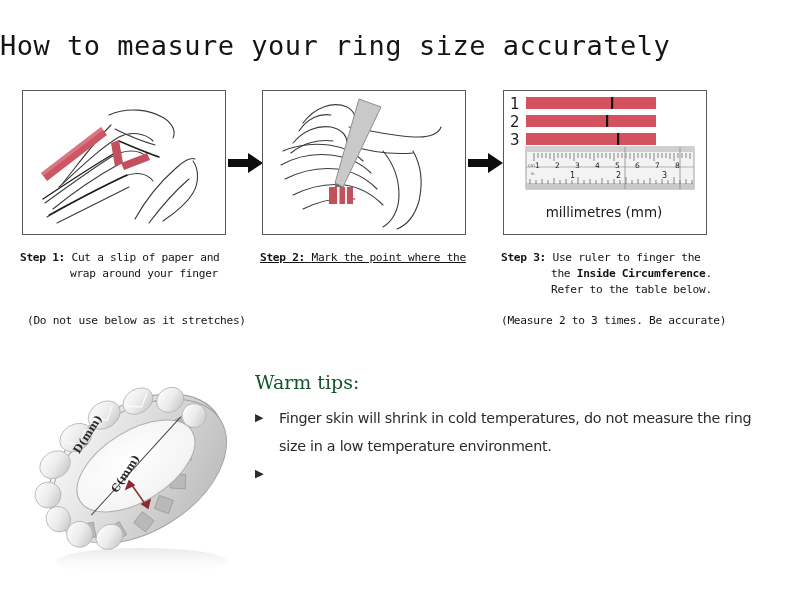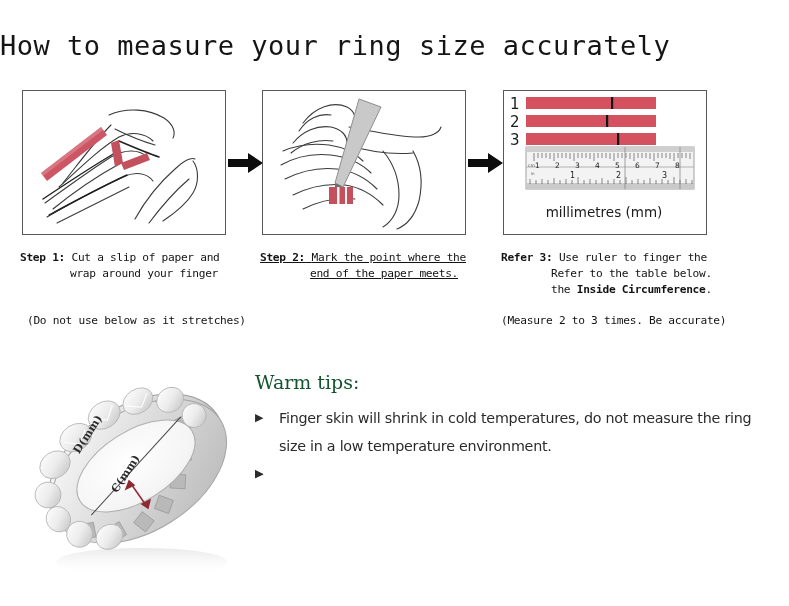--- a/index.html
+++ b/index.html
@@ -338,28 +338,27 @@
 <div class="caption" id="cap-1">
   <span class="sn">Step 1:</span>
   <span>Cut a slip of paper and</span>
   <span class="ind">wrap around your finger</span>
 </div>
 <div class="note" id="note-1">(Do not use below as it stretches)</div>
 
 <div class="caption" id="cap-2">
   <span class="sn">Step 2:</span>
   <span>Mark the point where the</span>
-  <span class="ind">end of the paper meets.</span>
 </div>
 
 <div class="caption" id="cap-3">
-  <span class="sn">Refer 3:</span>
+  <span class="sn">Step 3:</span>
   <span>Use ruler to finger the</span>
+  <span class="ind"><span>the </span><span class="sn">Inside Circumference</span><span>.</span></span>
   <span class="ind">Refer to the table below.</span>
-  <span class="ind"><span>the </span><span class="sn">Inside Circumference</span><span>.</span></span>
 </div>
 <div class="note" id="note-3">(Measure 2 to 3 times. Be accurate)</div>
 
 <div id="ring-figure">
   <svg width="226" height="225" viewBox="0 0 226 225">
     <defs>
       <linearGradient id="bandg" x1="0" y1="0" x2="1" y2="1">
         <stop offset="0%" stop-color="#fdfdfd"></stop>
         <stop offset="45%" stop-color="#dcdcdc"></stop>
         <stop offset="100%" stop-color="#b6b6b6"></stop>

